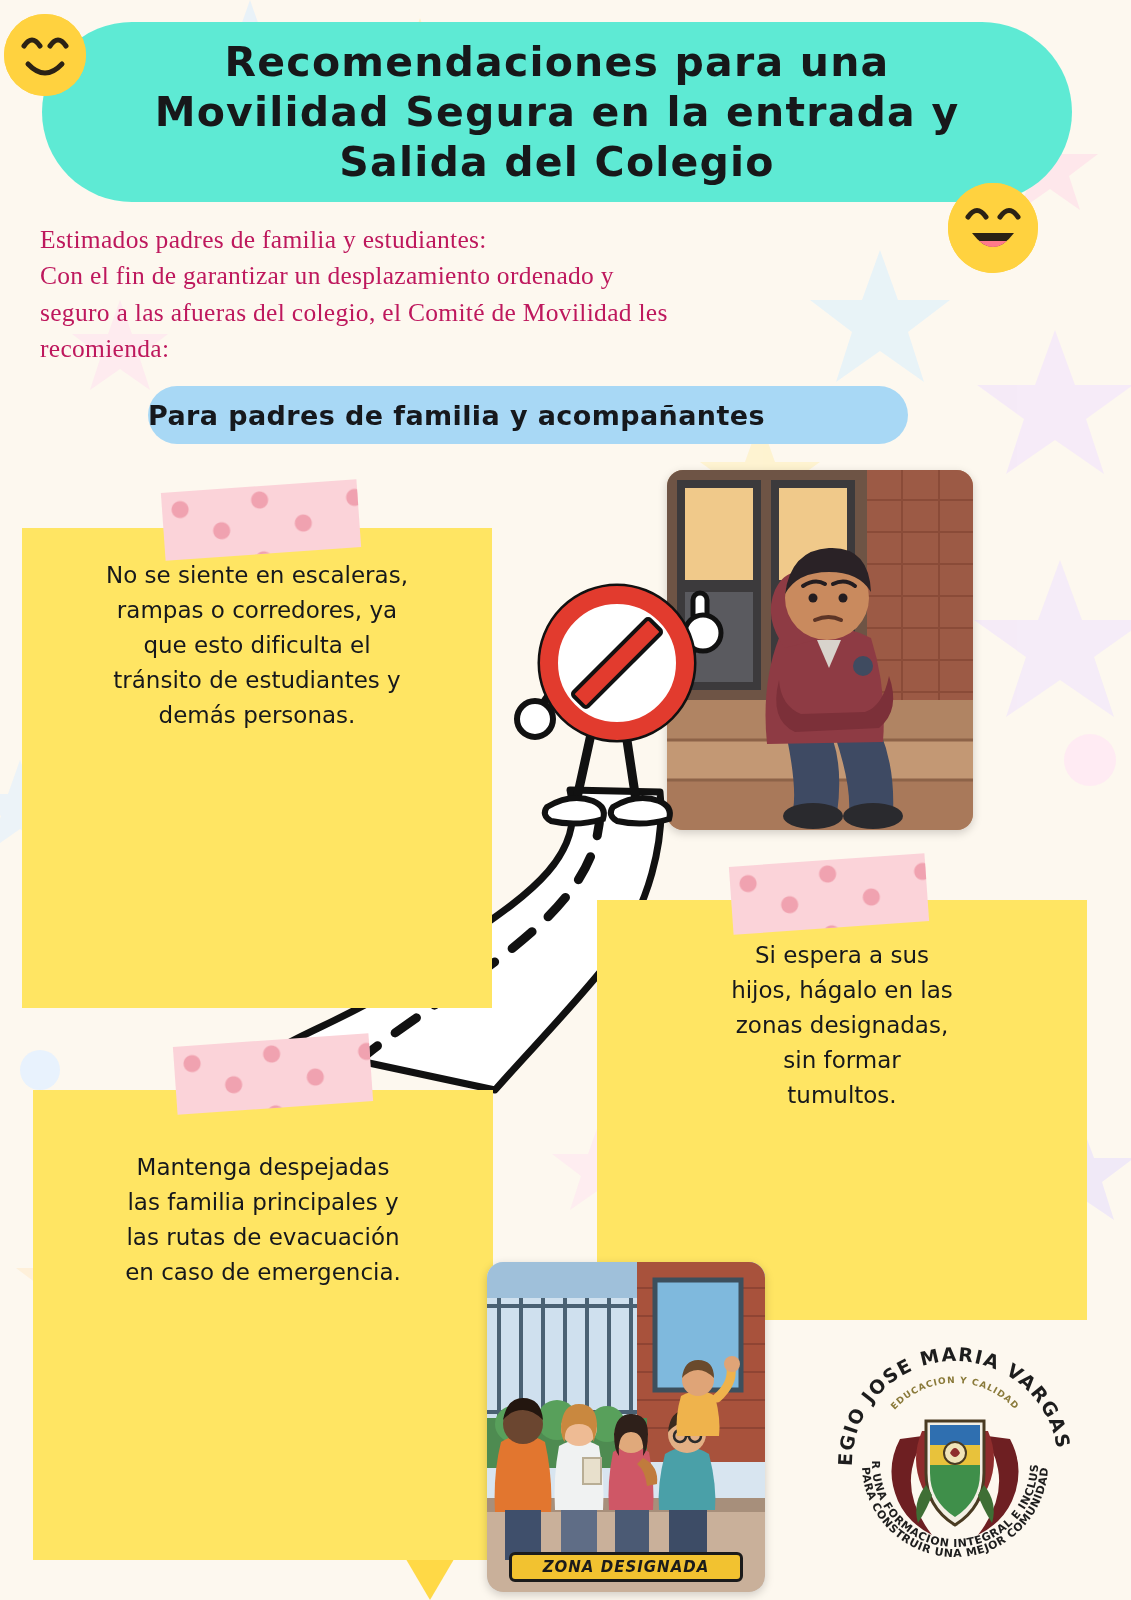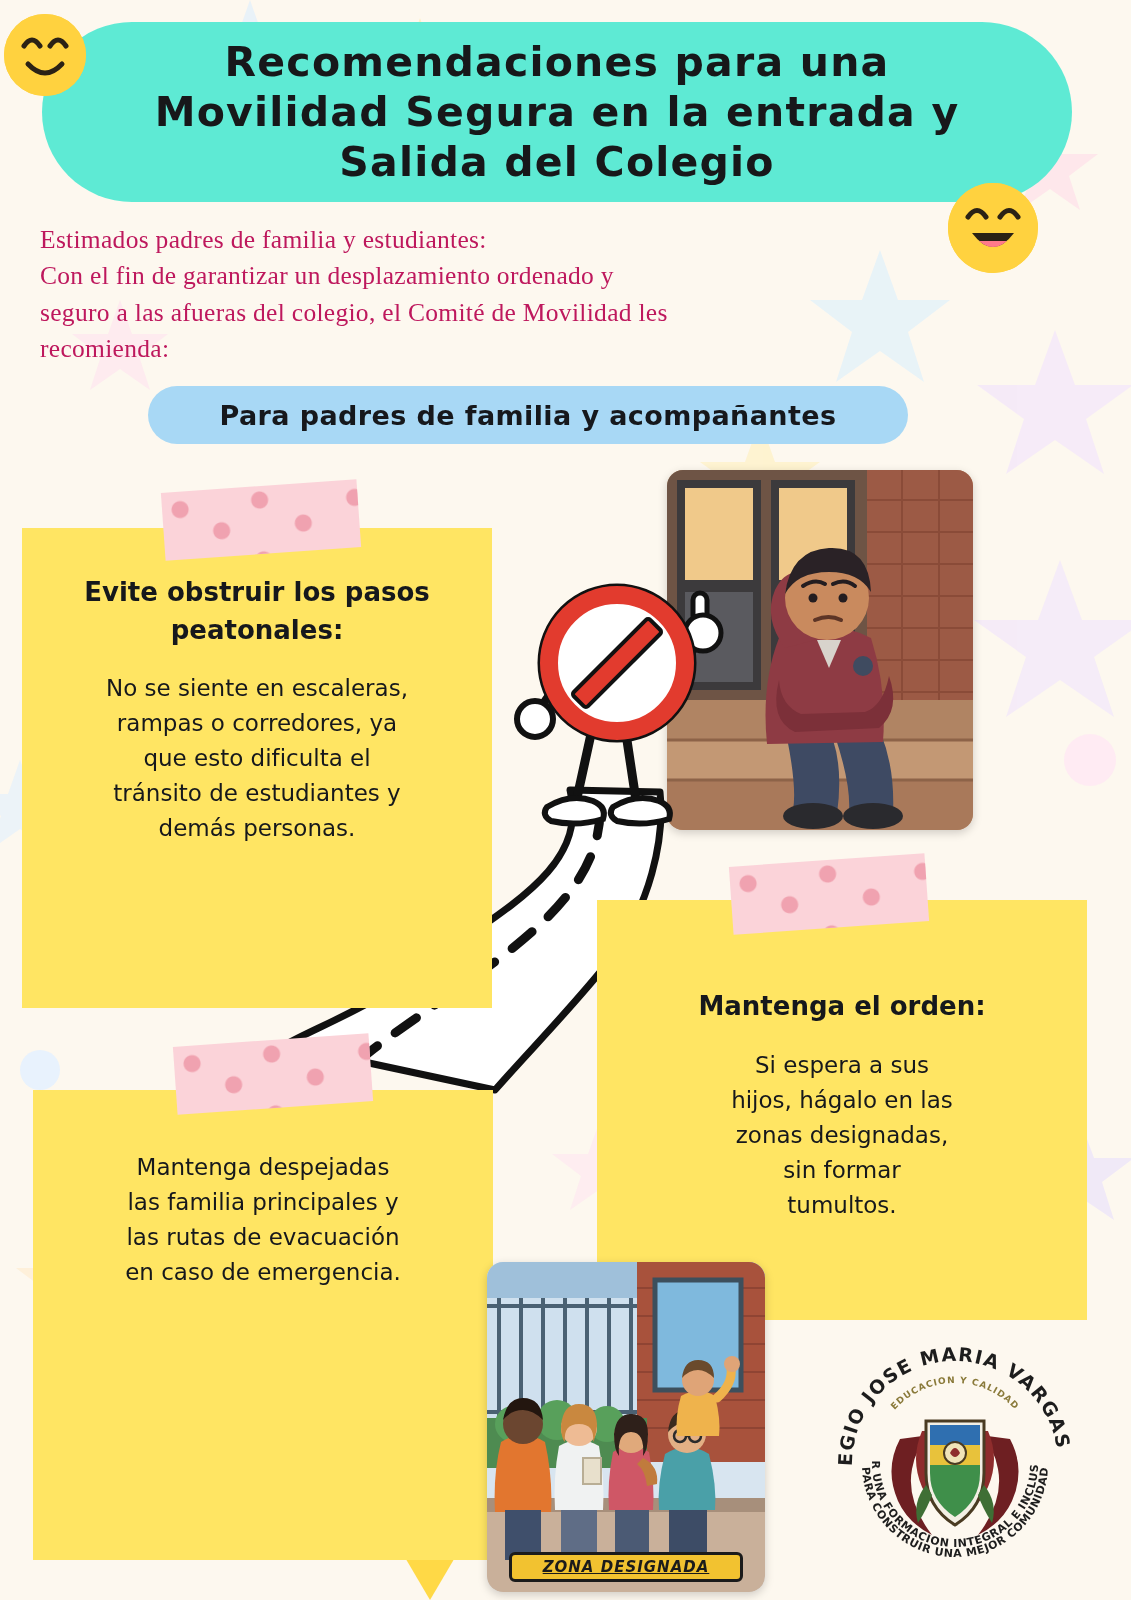--- a/index.html
+++ b/index.html
@@ -80,21 +80,20 @@
     position: absolute;
     left: 148px;
     top: 386px;
     width: 760px;
     height: 58px;
     background: #a8d8f5;
     border-radius: 30px;
     z-index: 3;
     display: flex;
     align-items: center;
-    justify-content: center;
   }
   .pill-text {
     font-size: 27px;
     font-weight: bold;
     color: #16181c;
     letter-spacing: 0.4px;
     font-family: "DejaVu Sans", sans-serif;
   }
 
   
@@ -174,21 +173,20 @@
     border: 3px solid #1b1b1b;
     border-radius: 6px;
     text-align: center;
     font-size: 15px;
     font-weight: bold;
     font-style: italic;
     letter-spacing: 1px;
     color: #1b1b1b;
     padding: 3px 0;
     font-family: "DejaVu Sans", sans-serif;
-    text-decoration: underline;
   }
 
   
   .mascot { position: absolute; left: 505px; top: 575px; width: 230px; height: 280px; z-index: 7; }
   .road { position: absolute; left: 270px; top: 780px; width: 450px; height: 330px; z-index: 1; }
 
   
   .crest { position: absolute; left: 826px; top: 1335px; width: 258px; height: 258px; z-index: 8; }
 
   
@@ -259,31 +257,28 @@
 <div class="pill">
   <span class="pill-text">Para padres de familia y acompañantes</span>
 </div>
 
 <svg class="road" viewBox="0 0 450 330">
   <path d="M300 10 C 320 90, 230 130, 150 190 C 100 228, 40 250, 15 265 L 225 310 C 260 270, 300 230, 340 180 C 380 125, 395 60, 390 12 Z" fill="#ffffff" stroke="#111" stroke-width="7" stroke-linejoin="round"></path>
   <path d="M330 30 C 330 100, 270 150, 200 200 C 150 236, 110 262, 90 280" stroke="#111" stroke-width="9" stroke-dasharray="26 22" fill="none" stroke-linecap="round"></path>
 </svg>
 
 <div class="note n1">
-  <div class="ttl">Evite obstruir los pasos
-peatonales:</div>
   <div class="bdy">No se siente en escaleras,
 rampas o corredores, ya
 que esto dificulta el
 tránsito de estudiantes y
 demás personas.</div>
 </div>
 
 <div class="note n2">
-  <div class="ttl">Mantenga el orden:</div>
   <div class="bdy">Si espera a sus
 hijos, hágalo en las
 zonas designadas,
 sin formar
 tumultos.</div>
 </div>
 
 <div class="note n3">
   <div class="bdy">Mantenga despejadas
 las familia principales y

